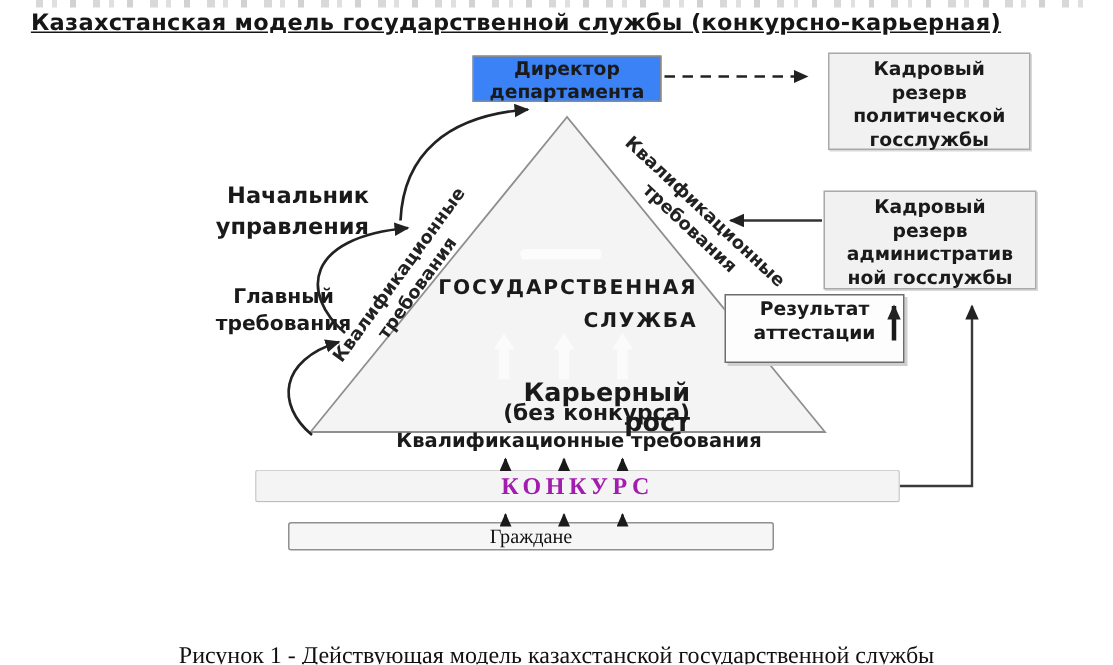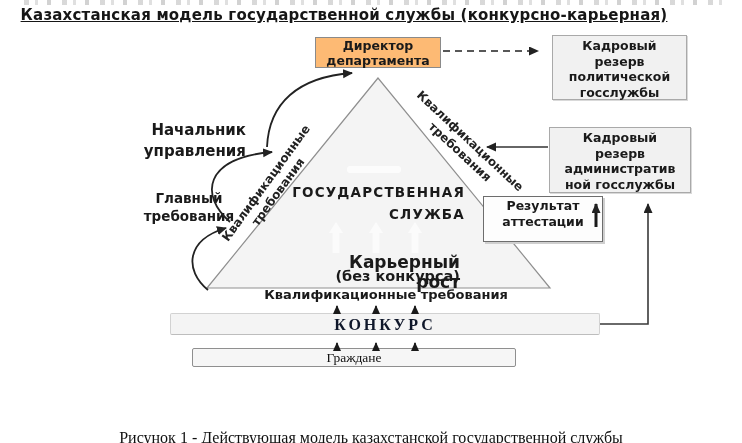--- a/index.html
+++ b/index.html
@@ -17,42 +17,42 @@
   #title{
     left:0;top:6px;width:688px;text-align:center;
     font-size:15px;font-weight:bold;letter-spacing:.2px;text-decoration:underline;color:#161616;
   }
   #caption{
     left:0;top:405px;width:742px;text-align:center;
     font-family:"Liberation Serif",serif;font-size:16px;color:#101010;margin-top:24px;
   }
   
   .box{box-sizing:border-box;text-align:center;font-weight:bold;font-size:12.5px;z-index:3;}
-  #director-box{left:315px;top:37px;width:126px;height:31px;border:1px solid #8a8a8a;background:#fdba74;line-height:14.5px;padding-top:1px;}
+  #director-box{left:315px;top:37px;width:126px;height:31px;border:1px solid #8a8a8a;background:#3b82f6;line-height:14.5px;padding-top:1px;}
   #polit-reserve-box{left:552px;top:35px;width:135px;height:65px;border:1px solid #a9a9a9;background:#f1f1f1;line-height:15.5px;padding-top:2px;box-shadow:1px 1px 0 #d9d9d9;}
   #admin-reserve-box{left:549px;top:127px;width:142px;height:66px;border:1px solid #a9a9a9;background:#f1f1f1;line-height:15.5px;padding-top:2px;box-shadow:1px 1px 0 #d9d9d9;}
   #result-box{left:483px;top:196px;width:120px;height:46px;border:1px solid #6d6d6d;background:#fdfdfd;line-height:15.5px;padding-top:1px;box-shadow:2px 2px 0 #cfcfcf;}
   
   .pos-label{text-align:center;font-weight:bold;z-index:3;}
   #head-of-division{left:134px;top:120px;width:112px;font-size:15px;line-height:21px;text-align:right;}
   #chief-specialist{left:137px;top:189px;width:104px;font-size:13.5px;line-height:18px;}
   
   .rot-label{width:170px;text-align:center;font-weight:bold;font-size:12px;line-height:14.5px;z-index:3;color:#222;}
   #qual-left{left:187px;top:173px;transform:rotate(-54deg);}
   #qual-right{left:380px;top:132px;transform:rotate(43deg);}
   
   .pyr-text{text-align:right;font-weight:bold;z-index:3;}
   #pyr-line1{left:290px;top:184px;width:175px;font-size:13.5px;letter-spacing:1.2px;}
   #pyr-line2{left:290px;top:206px;width:175px;font-size:13.5px;letter-spacing:1.2px;}
   #career1{left:300px;top:252px;width:160px;font-size:17px;}
   #career2{left:300px;top:268px;width:160px;font-size:14.5px;}
   #qual-below{left:246px;top:287px;width:280px;text-align:center;font-weight:bold;font-size:13px;z-index:3;}
   
   #konkurs-bar{left:170px;top:313px;width:430px;height:22px;box-sizing:border-box;border:1px solid #d2d2d2;border-bottom-color:#bdbdbd;border-radius:2px;background:#f4f4f4;
-    text-align:center;font-family:"Liberation Serif",serif;font-weight:bold;font-size:16px;letter-spacing:3px;line-height:21px;color:#0f172a;z-index:3;}
+    text-align:center;font-family:"Liberation Serif",serif;font-weight:bold;font-size:16px;letter-spacing:3px;line-height:21px;color:#a21caf;z-index:3;}
   #grazhdane-bar{left:192px;top:348px;width:324px;height:19px;box-sizing:border-box;border:1px solid #8f8f8f;border-radius:2px;background:#f6f6f6;
     text-align:center;font-family:"Liberation Serif",serif;font-size:13.5px;line-height:17px;color:#111;z-index:3;}
   svg{position:absolute;left:0;top:0;}
   #layer-back{z-index:1;}
   #layer-front{z-index:4;pointer-events:none;}
 </style>
 </head>
 <body>
 
 <div id="stage">

